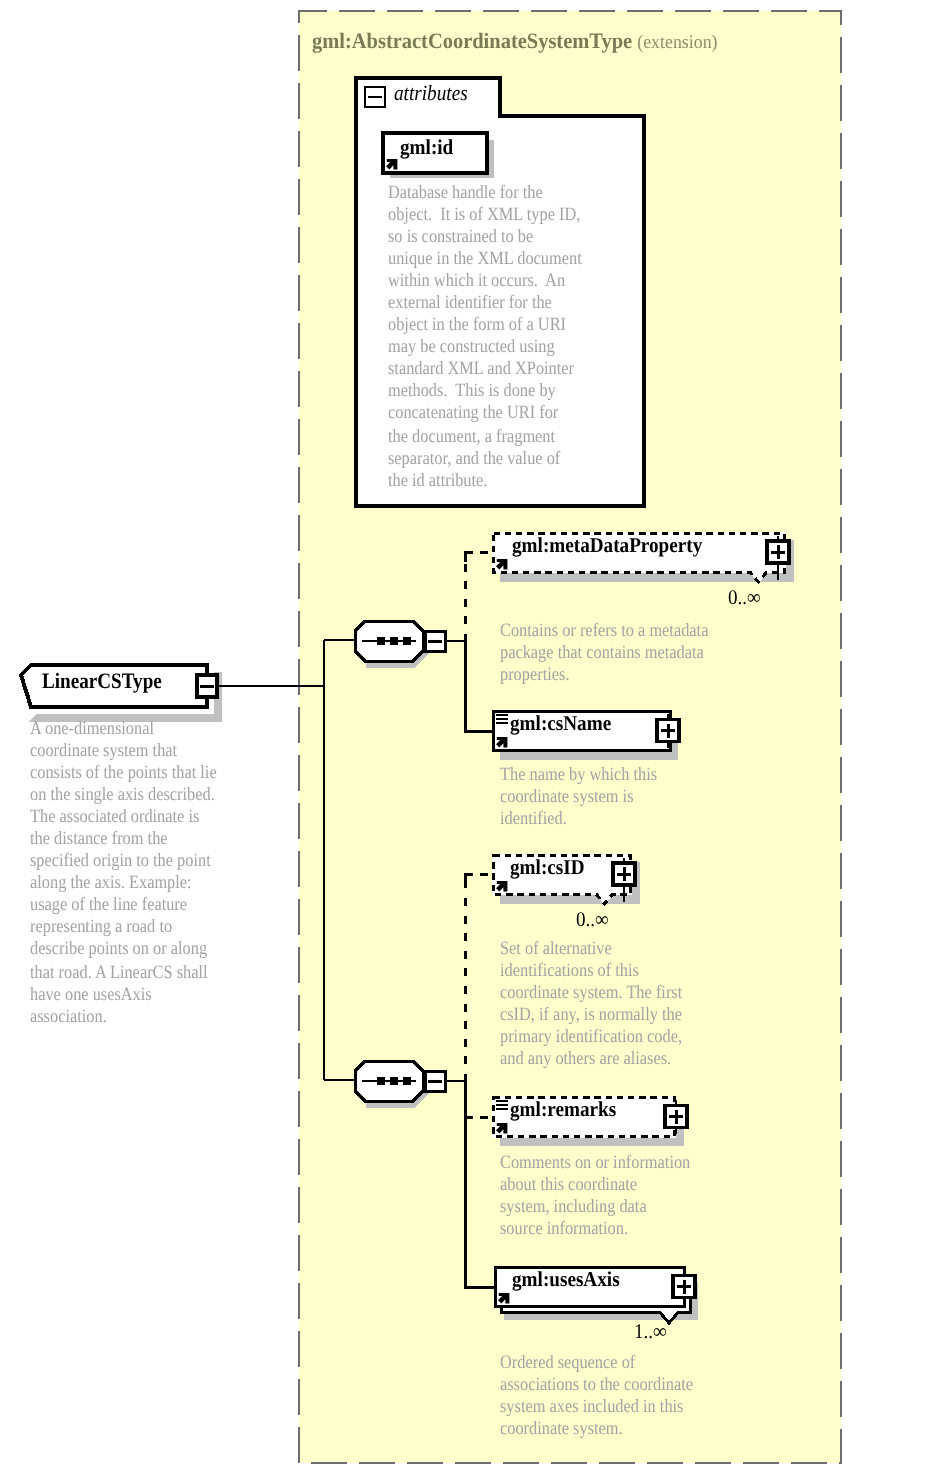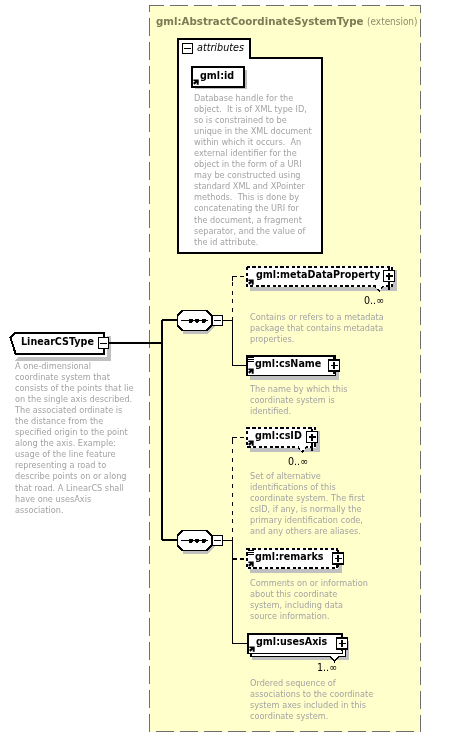--- a/index.html
+++ b/index.html
@@ -1,18 +1,18 @@
 <!DOCTYPE html>
 <html><head>
 <meta charset="utf-8">
 <style>
   html,body{margin:0;padding:0;background:#ffffff;}
   body{width:463px;height:737px;position:relative;overflow:hidden;
        font-family:"DejaVu Sans",sans-serif;}
-  #stage{position:absolute;left:0;top:0;width:463px;height:737px;}
+  #stage{position:absolute;left:0;top:0;width:463px;height:737px;font-family:Liberation Serif, serif;}
   .abs{position:absolute;}
   #gfx{position:absolute;left:0;top:0;width:463px;height:737px;}
 
   #ext-title{left:156px;top:15px;font-size:11px;font-weight:bold;color:#7a7a55;
       white-space:nowrap;transform:scaleX(0.93);transform-origin:left top;}
   #ext-title .deriv{font-weight:normal;font-size:9.6px;color:#8d8d6c;}
   #attr-label{left:197px;top:41px;font-size:10.8px;font-style:italic;color:#000;
       transform:scaleX(0.89);transform-origin:left top;}
 
   .doc{position:absolute;color:#a3a3a3;font-size:9.4px;line-height:11.05px;

